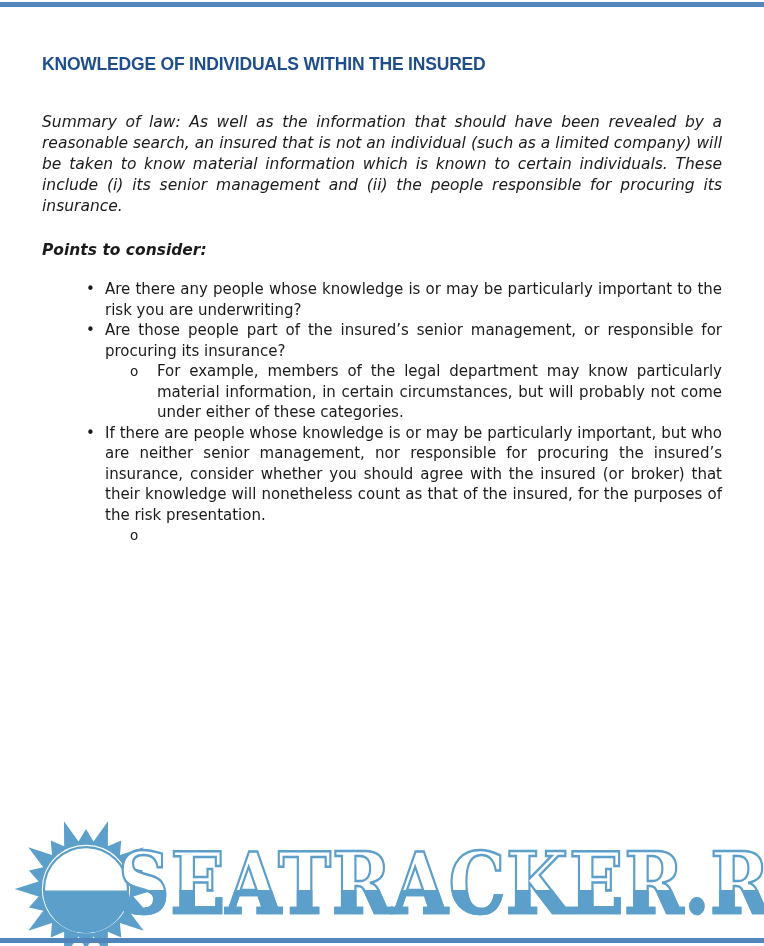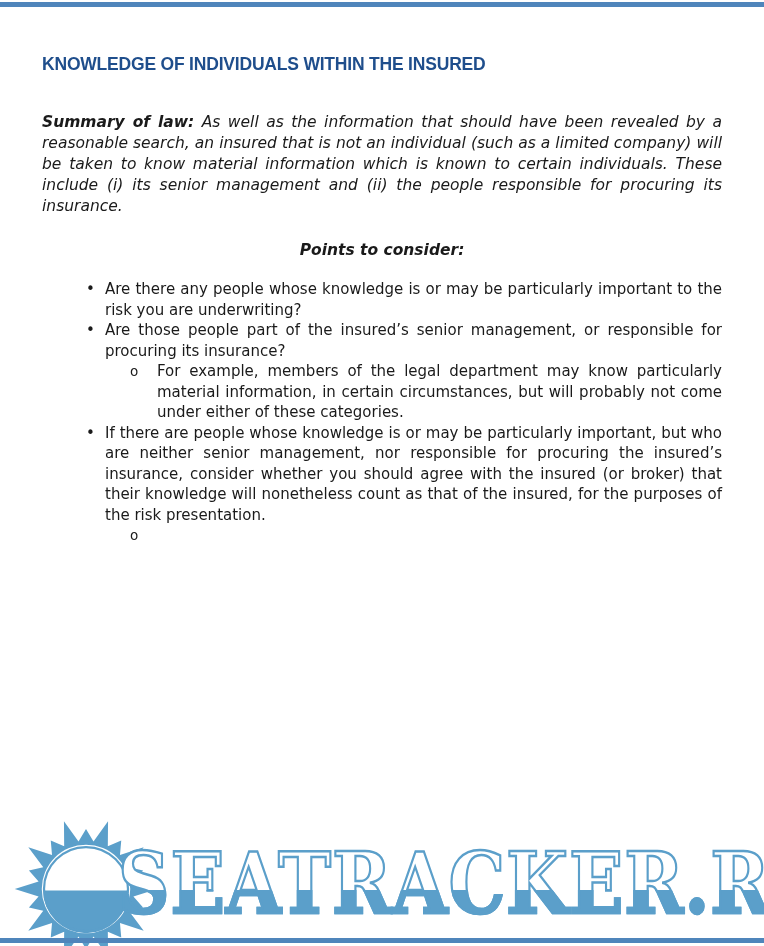--- a/index.html
+++ b/index.html
@@ -36,27 +36,26 @@
     color: #1f4e8c;
     font-family: "Liberation Sans", sans-serif;
   }
   .summary {
     margin: 37px 0 0 0;
     font-size: 15.5px;
     line-height: 21px;
     font-style: italic;
     text-align: justify;
   }
-  .summary .lead { font-weight: 700; }
+  .summary .lead { font-weight: 400; }
   .points-heading {
     margin: 24px 0 0 0;
     font-size: 15.5px;
     font-weight: 700;
     font-style: italic;
-    text-align: center;
   }
   .bullet-list { margin-top: 20px; }
   .li {
     position: relative;
     font-size: 15px;
     line-height: 20.5px;
     text-align: justify;
   }
   .li-1 { padding-left: 63px; }
   .li-1 > .marker { position: absolute; left: 44px; top: 0; }

